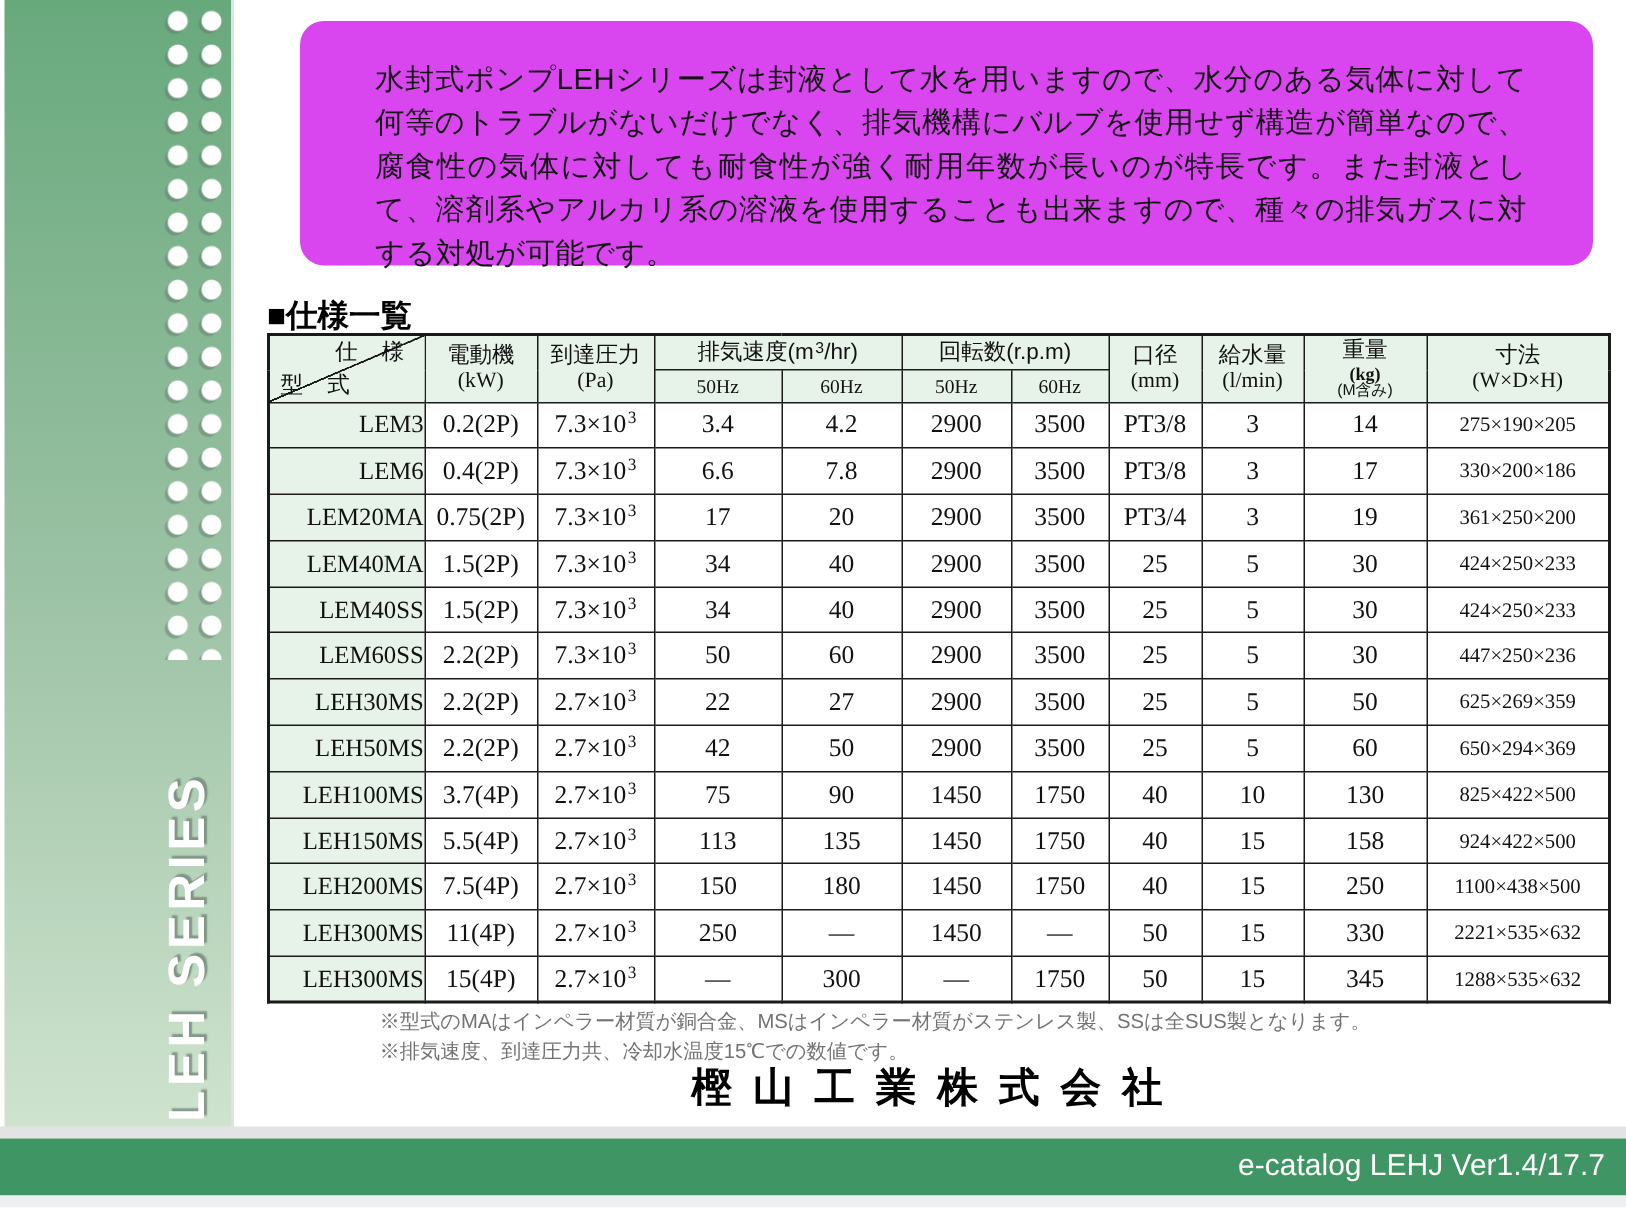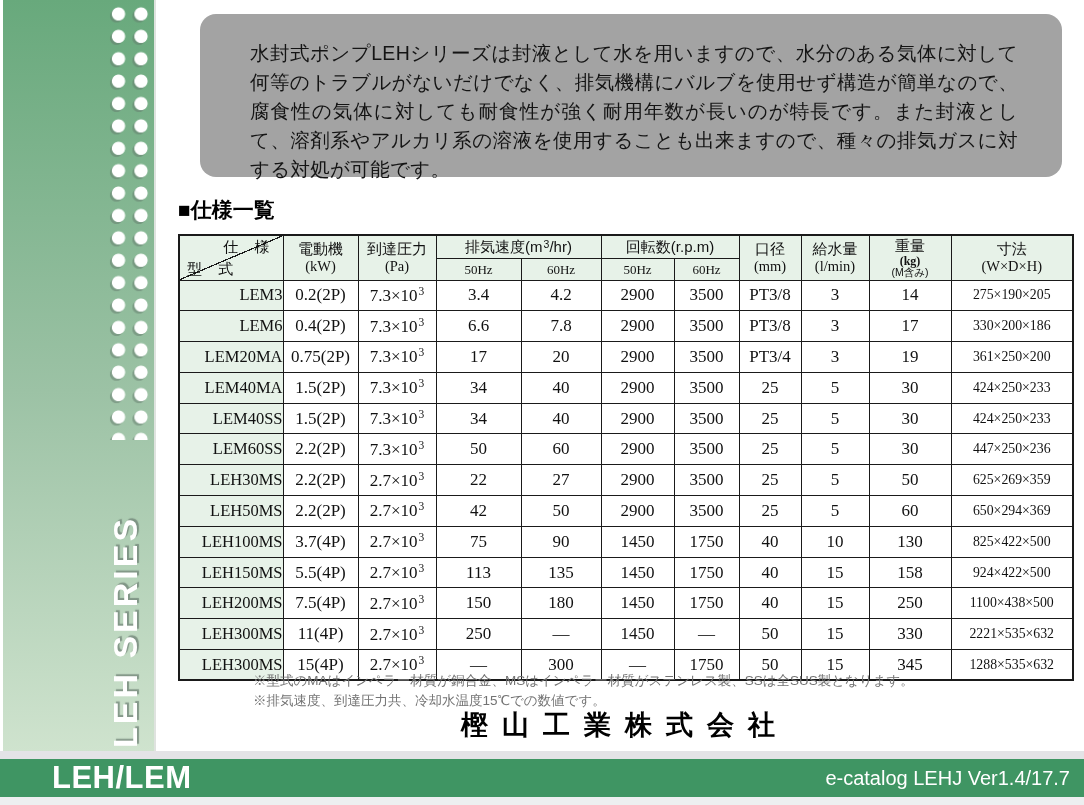--- a/index.html
+++ b/index.html
@@ -15,27 +15,27 @@
       radial-gradient(circle at 11.5px 11px, #ffffff 6.2px, rgba(255,255,255,0) 7px),
       radial-gradient(circle at 9.5px 13px, rgba(100,122,108,0.5) 6.2px, rgba(100,122,108,0) 7px);
     background-size:22.5px 22.4px; background-repeat:repeat; }
   .series-text { position:absolute; left:97px; top:748px; width:313px; height:56px;
     transform-origin:0 0; transform:rotate(-90deg);
     font-size:34px; font-weight:bold; letter-spacing:3px; color:#ffffff; line-height:56px;
     text-shadow:2px 2px 1px rgba(110,128,116,0.75); white-space:nowrap; }
 
   
   .intro-box { position:absolute; left:200px; top:14px; width:862px; height:163px;
-    background:#a3a3a3; border-radius:16px; padding:25px 44px 0 50px;
+    background:#d946ef; border-radius:16px; padding:25px 44px 0 50px;
     font-size:19.5px; line-height:29px; letter-spacing:0.3px; color:#141414; text-align:justify; }
 
   .section-title { position:absolute; left:178px; top:196px; font-size:21px; font-weight:600; color:#000; }
 
   
-  table.spec { position:absolute; left:178px; top:234px; width:894px;
+  table.spec { position:absolute; left:178px; top:222px; width:894px;
     border-collapse:collapse; table-layout:fixed; border:2px solid #1a1a1a;
     font-family:"Liberation Serif",serif; color:#111;padding-left:38px; }
   table.spec th, table.spec td { border:1px solid #1a1a1a; padding:0; text-align:center; }
   thead th { background:#e7f2e8; font-family:"Liberation Sans",sans-serif; font-weight:normal;
     font-size:15px; line-height:1.18; vertical-align:middle; }
   thead .unit { font-family:"Liberation Serif",serif; font-size:14.5px; display:block; }
   thead th.group { height:23px; font-size:15px; }
   thead th.hz { height:21px; font-family:"Liberation Serif",serif; font-size:13px; }
   th.diag { position:relative; height:45px;
     background-image:linear-gradient(to bottom right, rgba(0,0,0,0) calc(50% - 1px), #1a1a1a calc(50% - 1px), #1a1a1a calc(50% + 0.2px), rgba(0,0,0,0) calc(50% + 0.2px)); }
@@ -309,18 +309,17 @@
 
   <div class="notes">
     <div>※型式のMAはインペラー材質が銅合金、MSはインペラー材質がステンレス製、SSは全SUS製となります。</div>
     <div>※排気速度、到達圧力共、冷却水温度15℃での数値です。</div>
   </div>
 
   <div class="company">樫山工業株式会社</div>
 
   <div class="strip-top"></div>
   <div class="footer-bar" style="background: rgb(63, 149, 99);">
-    <span class="footer-product">LEH/LEM</span>
     <span class="footer-version">e-catalog LEHJ Ver1.4/17.7</span>
   </div>
   <div class="strip-bottom"></div>
 
 </div>
 
 </body></html>

